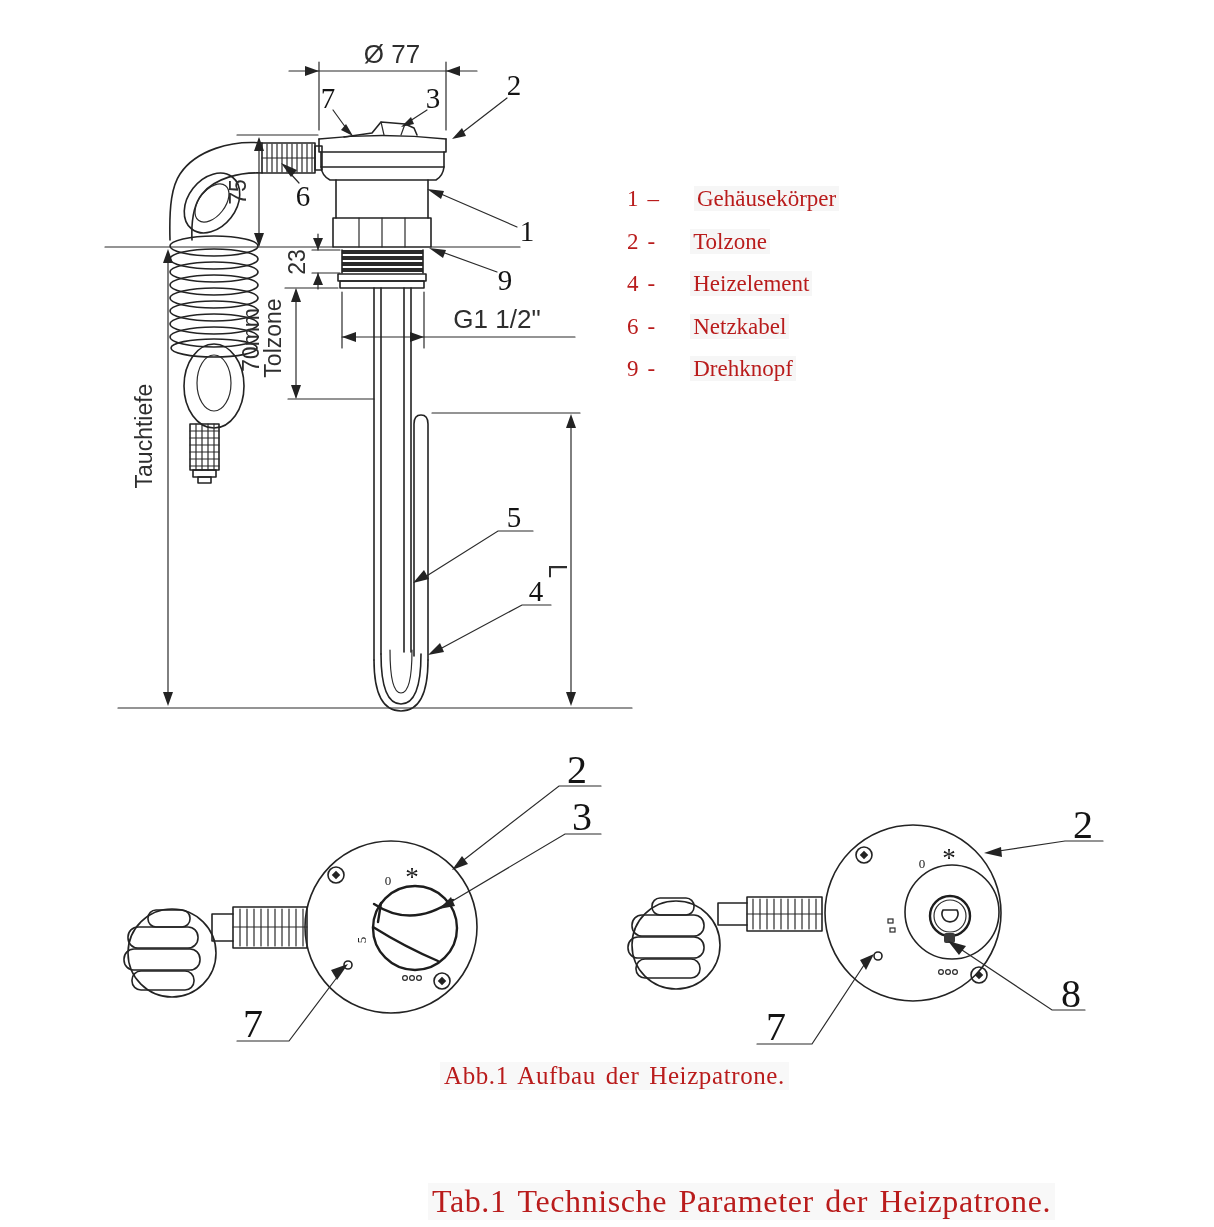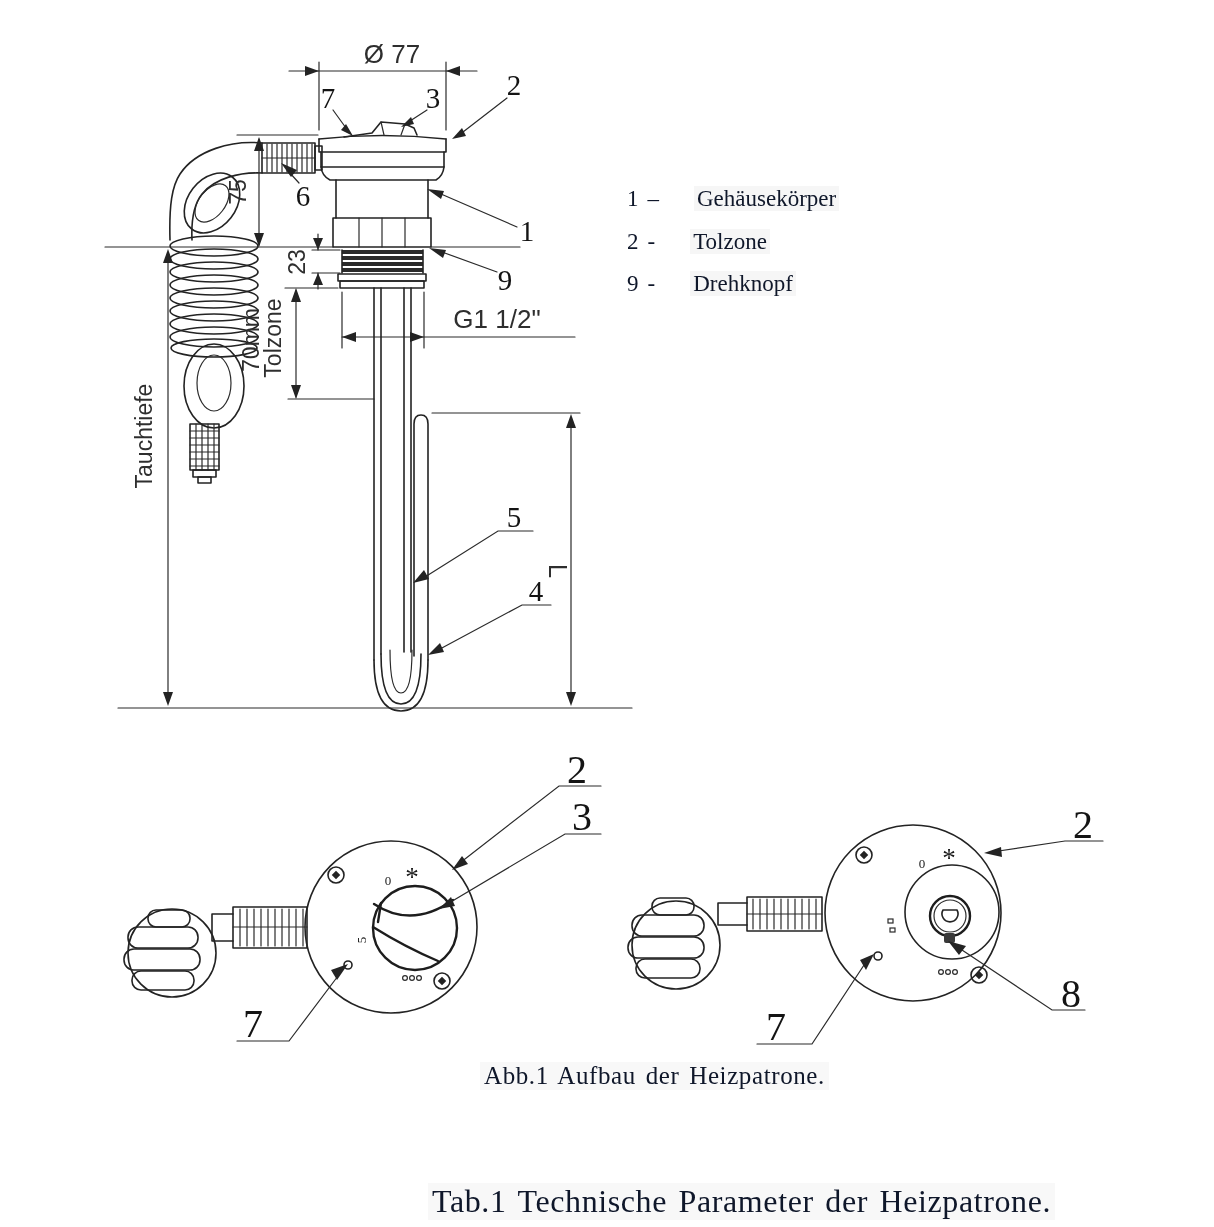--- a/index.html
+++ b/index.html
@@ -1,34 +1,34 @@
 <!DOCTYPE html>
 <html><head>
 <meta charset="utf-8">
 <style>
   html,body{margin:0;padding:0;background:#ffffff;width:1214px;height:1227px;overflow:hidden;}
-  .page{position:relative;width:1214px;height:1227px;background:#fff;font-family:"Liberation Serif",serif;color:#0f172a;text-decoration:underline;}
+  .page{position:relative;width:1214px;height:1227px;background:#fff;font-family:"Liberation Serif",serif;color:#b91c1c;text-decoration:underline;}
   svg{position:absolute;left:0;top:0;}
   svg *{vector-effect:none;}
   .ln{stroke:#232323;stroke-width:1.6;fill:none;stroke-linecap:round;stroke-linejoin:round;}
   .lnthin{stroke:#2b2b2b;stroke-width:1.2;fill:none;stroke-linecap:round;}
   .lnbold{stroke:#1d1d1d;stroke-width:2.4;fill:none;stroke-linecap:round;}
   .fillink{fill:#232323;stroke:none;}
   .band{fill:#2a2a2a;stroke:none;}
   .dimtxt{font-family:"Liberation Sans",sans-serif;font-size:23px;fill:#2e2e2e;}
   .dimbig{font-family:"Liberation Sans",sans-serif;font-size:26px;fill:#2e2e2e;}
   .callout{font-family:"Liberation Serif",serif;font-size:29px;fill:#141414;}
   .bignum{font-family:"Liberation Serif",serif;font-size:40px;fill:#141414;}
   .mark{font-family:"Liberation Serif",serif;fill:#1a1a1a;}
   .legend{position:absolute;left:627px;top:187px;}
   .lgrow{height:24px;line-height:24px;margin-bottom:18.5px;font-size:23px;white-space:nowrap;}
   .lg-n{margin-right:9px;}
   .lg-s{margin-right:11px;}
   .lg-t{background:rgba(110,110,110,0.06);padding:0 3px;margin-left:24px;}
-  .caption{position:absolute;left:480px;top:1062px;font-size:25px;letter-spacing:0.6px;word-spacing:3px;background:rgba(110,110,110,0.05);padding:0 4px;text-align:right;}
+  .caption{position:absolute;left:440px;top:1062px;font-size:25px;letter-spacing:0.6px;word-spacing:3px;background:rgba(110,110,110,0.05);padding:0 4px;text-align:right;}
   .tabtitle{position:absolute;left:428px;top:1183px;font-size:32px;letter-spacing:0.6px;word-spacing:3px;background:rgba(110,110,110,0.05);padding:0 4px;}
 </style>
 </head>
 <body>
 
 <div class="page">
 
 <svg width="1214" height="1227" viewBox="0 0 1214 1227">
 
   <g>
@@ -329,19 +329,21 @@
       <path class="lnthin" d="M1085,1010 L1052,1010 L962,950"></path>
       <polygon class="fillink" points="948,941 959,955 966,946"></polygon>
       <text class="bignum" x="1071" y="1007" text-anchor="middle">8</text>
     </g>
   </g>
 </svg>
 
   <div class="legend">
     <div class="lgrow"><span class="lg-n">1</span><span class="lg-s">–</span><span class="lg-t">Gehäusekörper</span></div>
     <div class="lgrow"><span class="lg-n">2</span><span class="lg-s">-</span><span class="lg-t">Tolzone</span></div>
+    <div class="lgrow"><span class="lg-n">4</span><span class="lg-s">-</span><span class="lg-t">Heizelement</span></div>
+    <div class="lgrow"><span class="lg-n">6</span><span class="lg-s">-</span><span class="lg-t">Netzkabel</span></div>
     <div class="lgrow"><span class="lg-n">9</span><span class="lg-s">-</span><span class="lg-t">Drehknopf</span></div>
   </div>
 
   <div class="caption">Abb.1 Aufbau der Heizpatrone.</div>
   <div class="tabtitle">Tab.1 Technische Parameter der Heizpatrone.</div>
 
 </div>
 
 </body></html>

